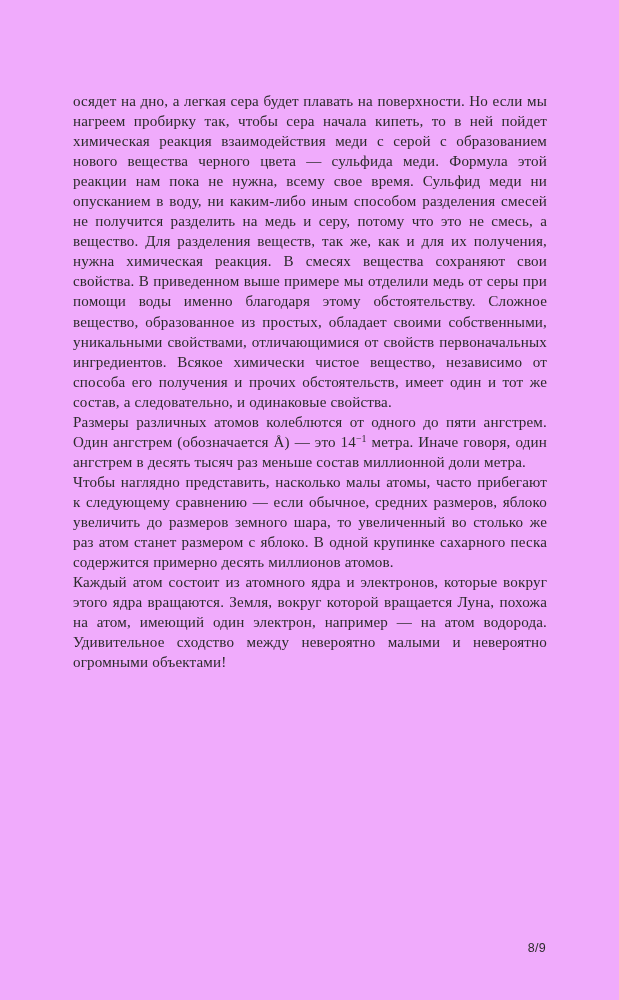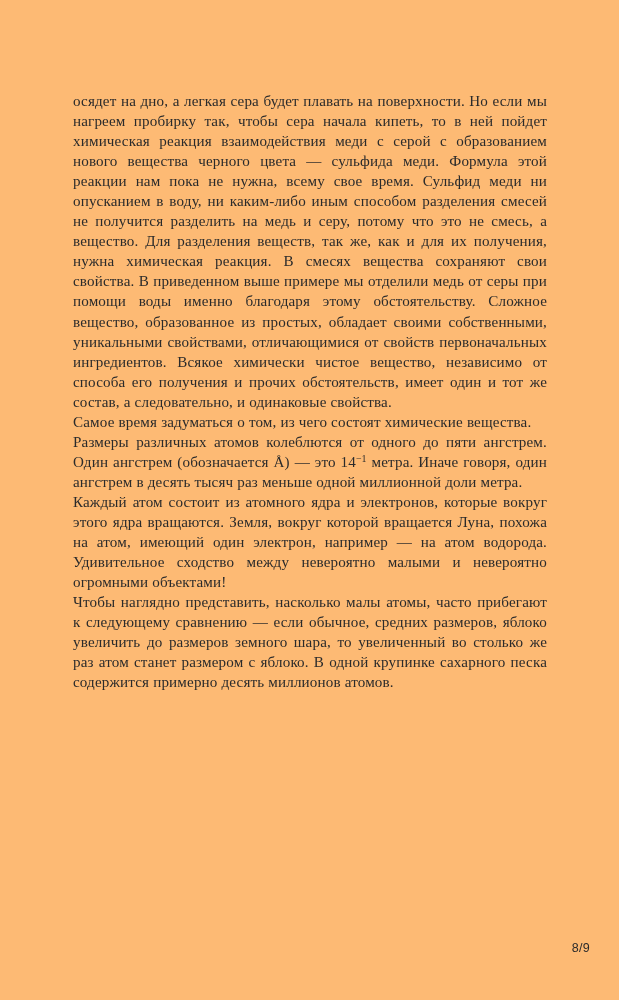--- a/index.html
+++ b/index.html
@@ -14,21 +14,21 @@
     overflow: hidden;
     font-family: "Liberation Serif", "DejaVu Serif", serif;
   }
 
   .page {
     position: absolute;
     left: 0;
     top: 0;
     width: 619px;
     height: 1000px;
-    background: #fdba74;
+    background: #f0abfc;
   }
 
   .text-block {
     position: absolute;
     left: 73px;
     top: 91px;
     width: 474px;
   }
 
   .para {
@@ -62,48 +62,47 @@
     line-height: 0;
     letter-spacing: 0;
   }
 
   .footer {
     position: absolute;
     left: 0;
     top: 938px;
     width: 619px;
     text-align: right;
-    padding-right: 29px;
+    padding-right: 73px;
     box-sizing: border-box;
   }
 
   .folio {
     font-family: "Liberation Sans", "DejaVu Sans", sans-serif;
     font-size: 12.5px;
     color: #2b2b2b;
     letter-spacing: 0.02em;
   }
 </style>
 </head>
 <body>
 
 <div class="page">
 
   <div class="text-block">
 
     <p class="para">осядет на дно, а легкая сера будет плавать на поверхности. Но если мы нагреем пробирку так, чтобы сера начала кипеть, то в ней пойдет химическая реакция взаимодействия меди с серой с образованием нового вещества черного цвета — сульфида меди. Формула этой реакции нам пока не нужна, всему свое время. Сульфид меди ни опусканием в воду, ни каким-либо иным способом разделения смесей не получится разделить на медь и серу, потому что это не смесь, а вещество. Для разделения веществ, так же, как и для их получения, нужна химическая реакция. В смесях вещества сохраняют свои свойства. В приведенном выше примере мы отделили медь от серы при помощи воды именно благодаря этому обстоятельству. Сложное вещество, образованное из простых, обладает своими собственными, уникальными свойствами, отличающимися от свойств первоначальных ингредиентов. Всякое химически чистое вещество, независимо от способа его получения и прочих обстоятельств, имеет один и тот же состав, а следовательно, и одинаковые свойства.</p>
 
-    <p class="para indent">Самое время задуматься о том, из чего состоят химические вещества.</p>
 
 
-    <p class="para indent"><span>Размеры различных атомов колеблются от одного до пяти ангстрем. Один ангстрем (обозначается Å) — это 14</span><sup class="exp">−1</sup><span> метра. Иначе говоря, один ангстрем в десять тысяч раз меньше одной миллионной доли метра.</span></p>
+    <p class="para indent"><span>Размеры различных атомов колеблются от одного до пяти ангстрем. Один ангстрем (обозначается Å) — это 14</span><sup class="exp">−1</sup><span> метра. Иначе говоря, один ангстрем в десять тысяч раз меньше состав миллионной доли метра.</span></p>
+
+    <p class="para indent">Чтобы наглядно представить, насколько малы атомы, часто прибегают к следующему сравнению — если обычное, средних размеров, яблоко увеличить до размеров земного шара, то увеличенный во столько же раз атом станет размером с яблоко. В одной крупинке сахарного песка содержится примерно десять миллионов атомов.</p>
 
     <p class="para indent">Каждый атом состоит из атомного ядра и электронов, которые вокруг этого ядра вращаются. Земля, вокруг которой вращается Луна, похожа на атом, имеющий один электрон, например — на атом водорода. Удивительное сходство между невероятно малыми и невероятно огромными объектами!</p>
-
-    <p class="para indent">Чтобы наглядно представить, насколько малы атомы, часто прибегают к следующему сравнению — если обычное, средних размеров, яблоко увеличить до размеров земного шара, то увеличенный во столько же раз атом станет размером с яблоко. В одной крупинке сахарного песка содержится примерно десять миллионов атомов.</p>
 
   </div>
 
   <div class="footer">
     <span class="folio">8/9</span>
   </div>
 
 </div>
 
 </body></html>

